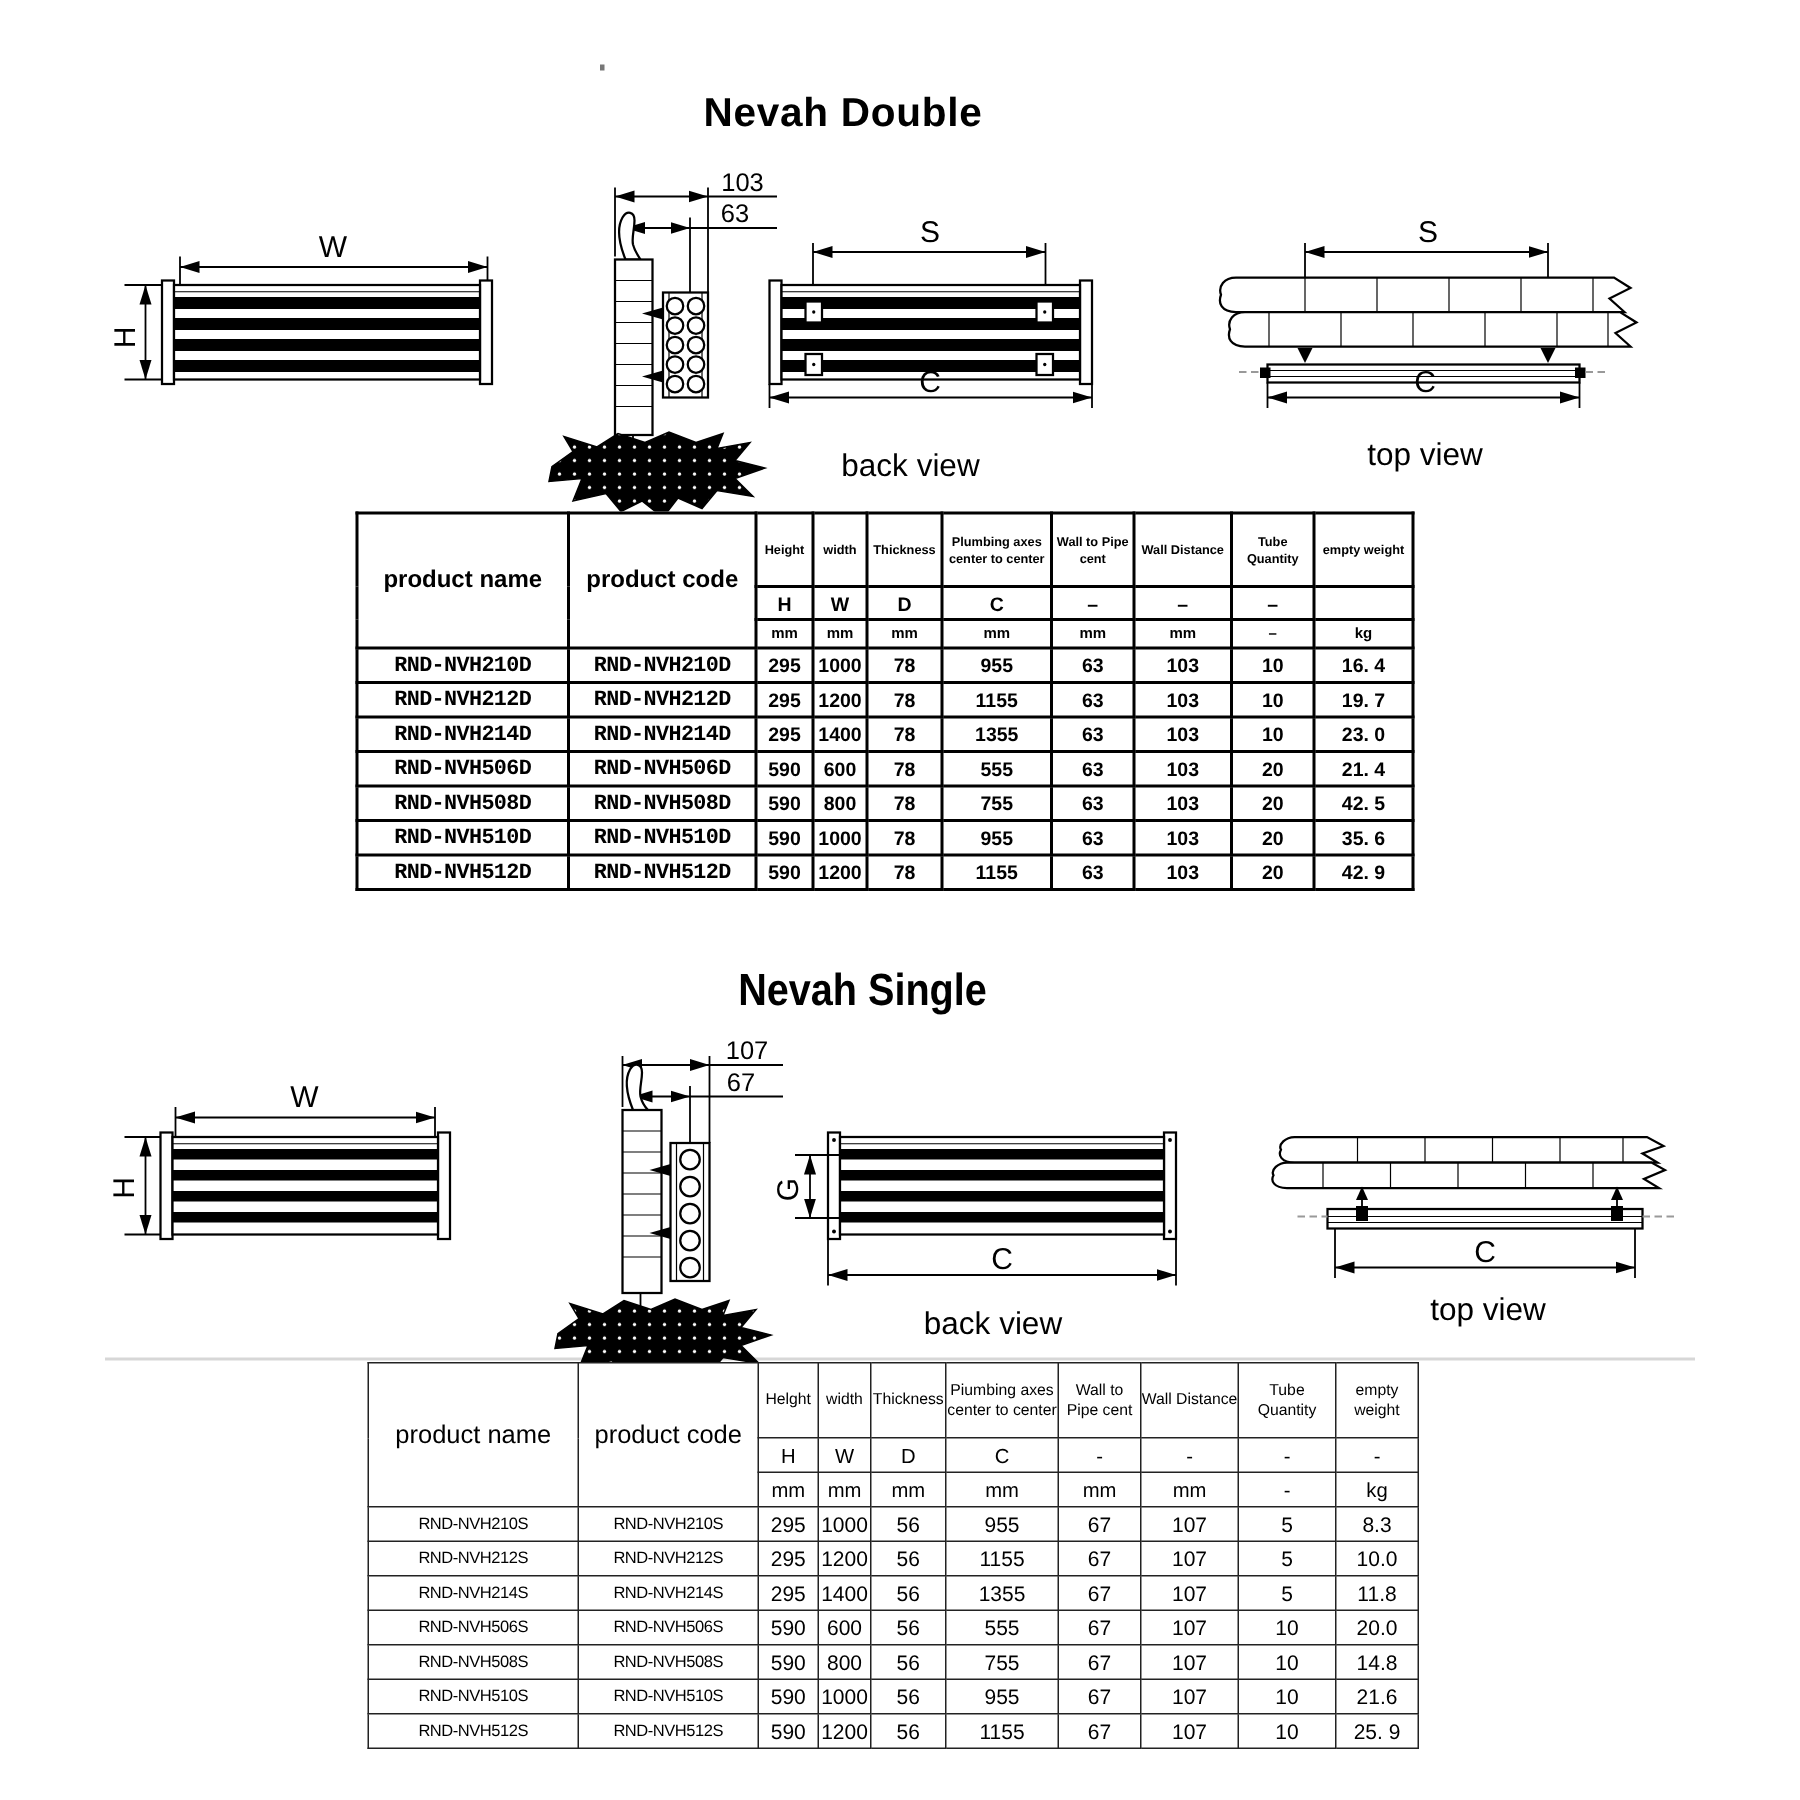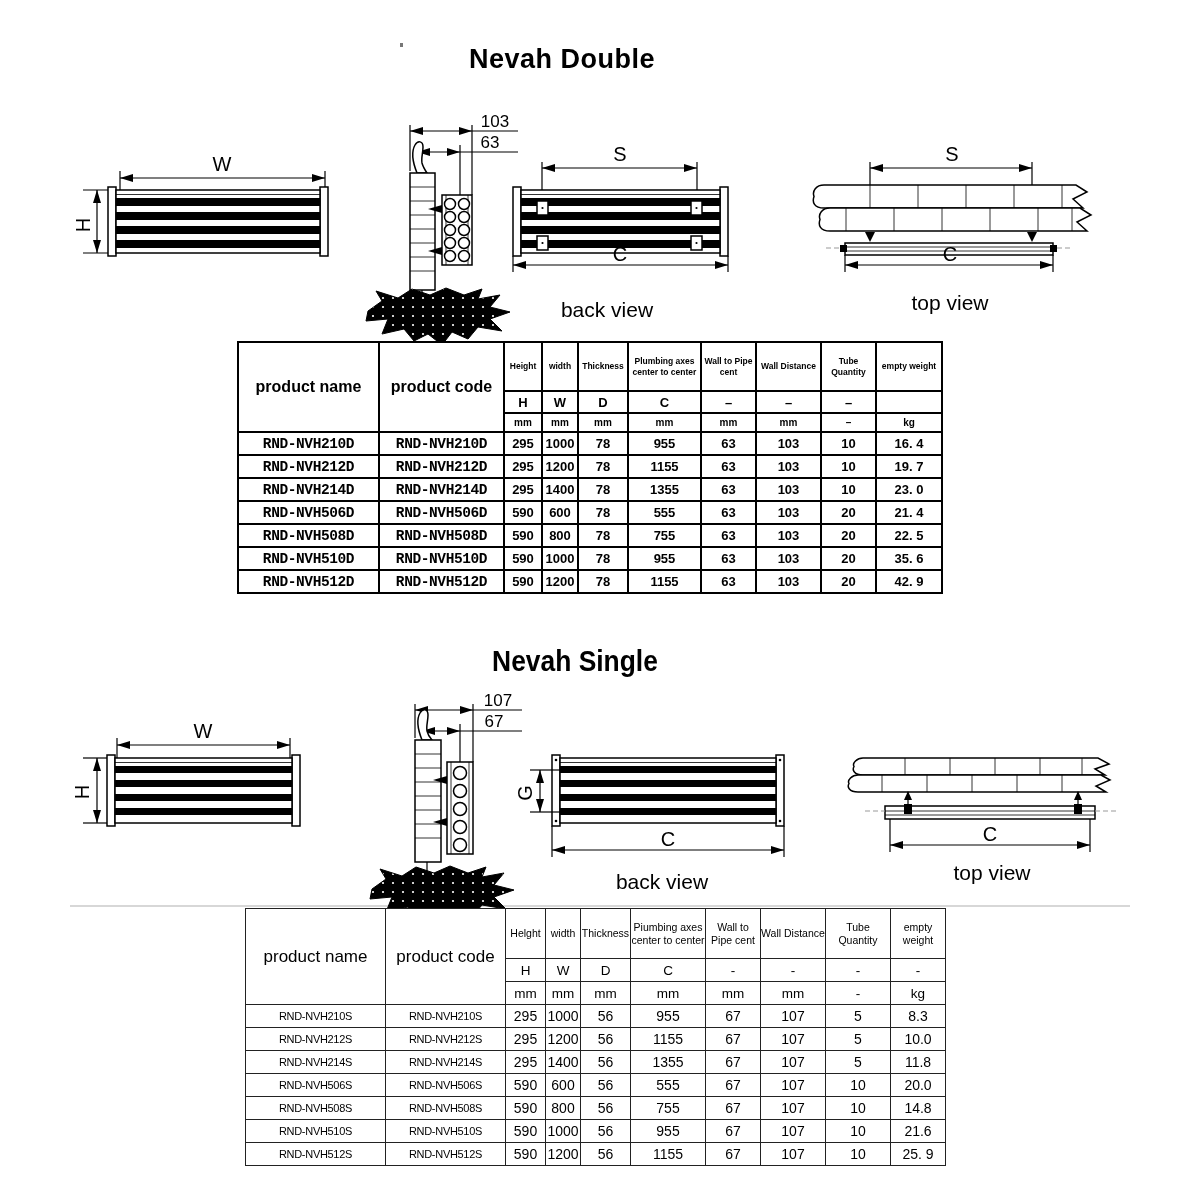--- a/index.html
+++ b/index.html
@@ -1,19 +1,19 @@
 <!DOCTYPE html>
 <html><head>
 <meta charset="utf-8">
 <style>
   html,body{margin:0;padding:0;background:#fff;}
   .page{position:relative;width:1200px;height:1200px;background:#ffffff;overflow:hidden;
         font-family:"Liberation Sans",sans-serif;color:#000;}
   .title{position:absolute;text-align:center;font-weight:bold;white-space:nowrap;}
-  .title1{left:362px;top:44px;width:400px;font-size:27px;letter-spacing:0.5px;}
+  .title1{left:362px;top:60px;width:400px;font-size:27px;letter-spacing:0.5px;}
   .title2{left:375px;top:644px;width:400px;font-size:30px;transform:scaleX(0.88);}
   .speck{position:absolute;left:400px;top:43px;width:3px;height:4px;background:#777;}
   .foldline{position:absolute;left:70px;top:905px;width:1060px;height:2px;background:#d7d7d7;}
   svg{position:absolute;overflow:visible;}
   #svg-double{left:70px;top:105px;}
   #svg-single{left:70px;top:690px;}
   svg text{font-family:"Liberation Sans",sans-serif;fill:#000;}
   .dimtxt{font-size:20px;}
   .numtxt{font-size:17px;}
   .cap{font-size:21px;}
@@ -291,21 +291,21 @@
         <tr>
           <td>RND-NVH508D</td>
           <td>RND-NVH508D</td>
           <td>590</td>
           <td>800</td>
           <td>78</td>
           <td>755</td>
           <td>63</td>
           <td>103</td>
           <td>20</td>
-          <td>22. 5</td>
+          <td>42. 5</td>
         </tr>
         <tr>
           <td>RND-NVH510D</td>
           <td>RND-NVH510D</td>
           <td>590</td>
           <td>1000</td>
           <td>78</td>
           <td>955</td>
           <td>63</td>
           <td>103</td>

